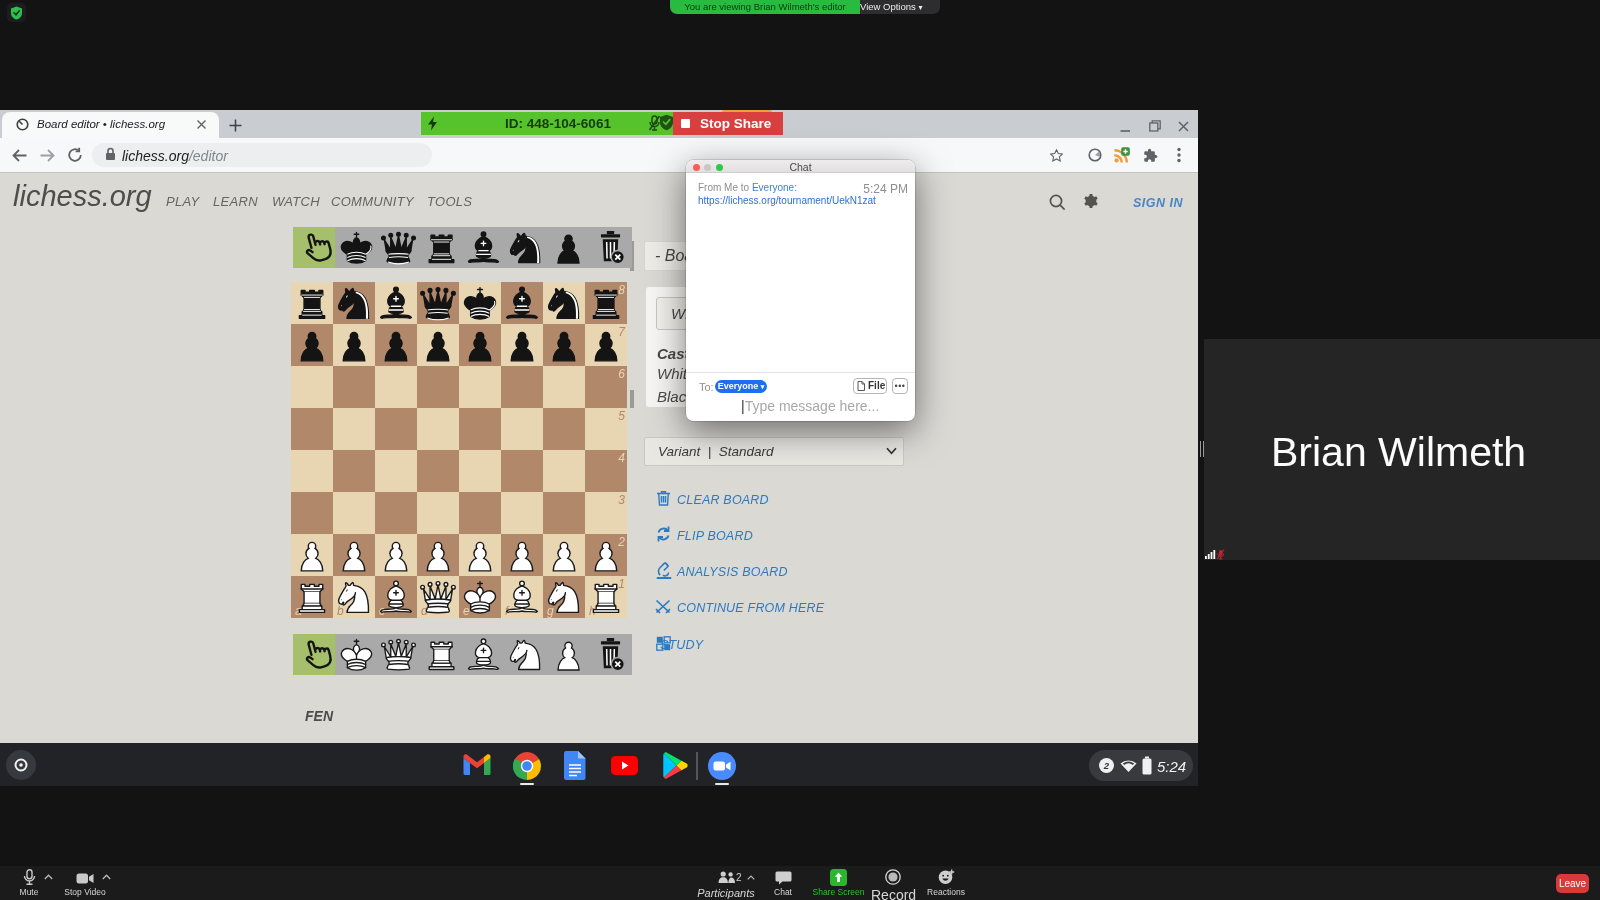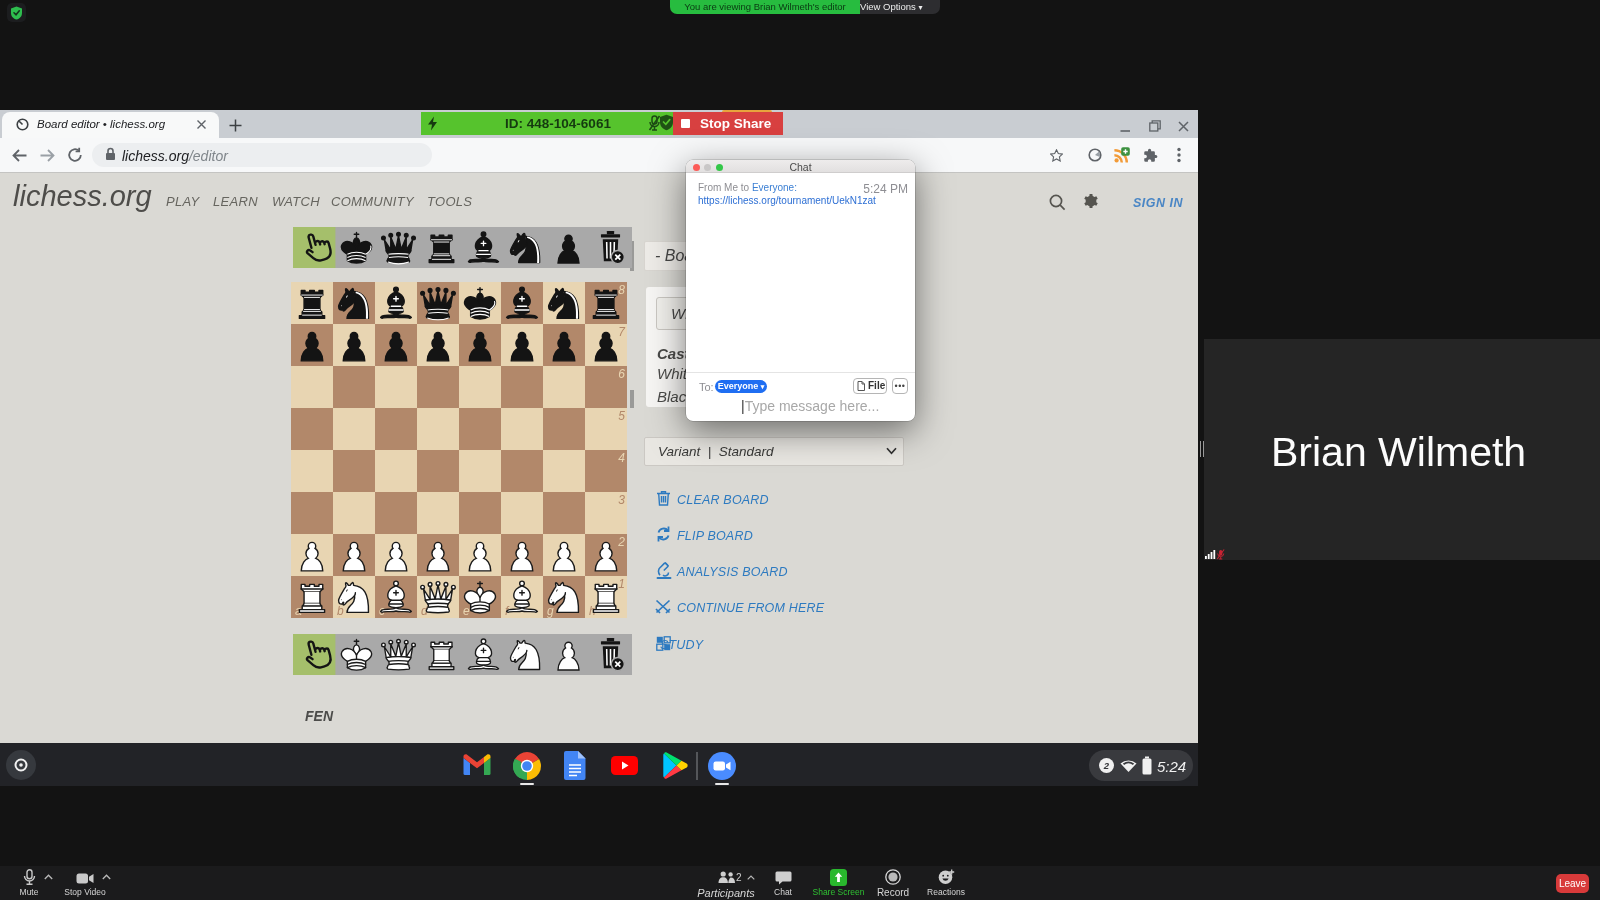--- a/index.html
+++ b/index.html
@@ -580,21 +580,21 @@
 <div class="abs" style="left:761px;top:887px;width:44px;height:11px;font-size:8.5px;color:#d6d6d6;text-align:center;">Chat</div>
 <svg class="abs" style="left:830px;top:869px" width="17" height="17" viewBox="0 0 17 17">
       <rect x="0" y="0" width="17" height="17" rx="3.5" fill="#29b82d"></rect>
       <path d="M8.5 3.5 L12.2 7.8 H9.9 V13 H7.1 V7.8 H4.8z" fill="#fff"></path>
     </svg>
 <div class="abs" style="left:805px;top:887px;width:67px;height:11px;font-size:8.5px;color:#2fc132;text-align:center;">Share Screen</div>
 <svg class="abs" style="left:885px;top:869px" width="16" height="16" viewBox="0 0 16 16">
       <circle cx="8" cy="8" r="7.2" fill="none" stroke="#d6d6d6" stroke-width="1.3"></circle>
       <circle cx="8" cy="8" r="4.6" fill="#b9b9b9"></circle>
     </svg>
-<div class="abs" style="left:871px;top:887px;width:44px;height:11px;font-size:10px;color:#d6d6d6;text-align:center;">Record</div>
+<div class="abs" style="left:871px;top:887px;width:44px;height:11px;font-size:14px;color:#d6d6d6;text-align:center;">Record</div>
 <svg class="abs" style="left:938px;top:869px" width="17" height="16" viewBox="0 0 17 16">
       <circle cx="7.5" cy="8.2" r="6.8" fill="#cfcfcf"></circle>
       <circle cx="5.2" cy="6.7" r="0.9" fill="#1b1b1c"></circle>
       <circle cx="9.8" cy="6.7" r="0.9" fill="#1b1b1c"></circle>
       <path d="M4.4 9.6 a3.3 3.3 0 0 0 6.2 0z" fill="#1b1b1c"></path>
       <path d="M13.7 0.5 V5.5 M11.2 3 H16.2" stroke="#cfcfcf" stroke-width="1.3"></path>
     </svg>
 <div class="abs" style="left:919px;top:887px;width:54px;height:11px;font-size:8.5px;color:#d6d6d6;text-align:center;">Reactions</div>
 <div class="abs" style="left:1556px;top:874px;width:33px;height:19px;background:#d83a3a;border-radius:5px;color:#fff;font-size:10px;line-height:19px;text-align:center;">Leave</div>
 

